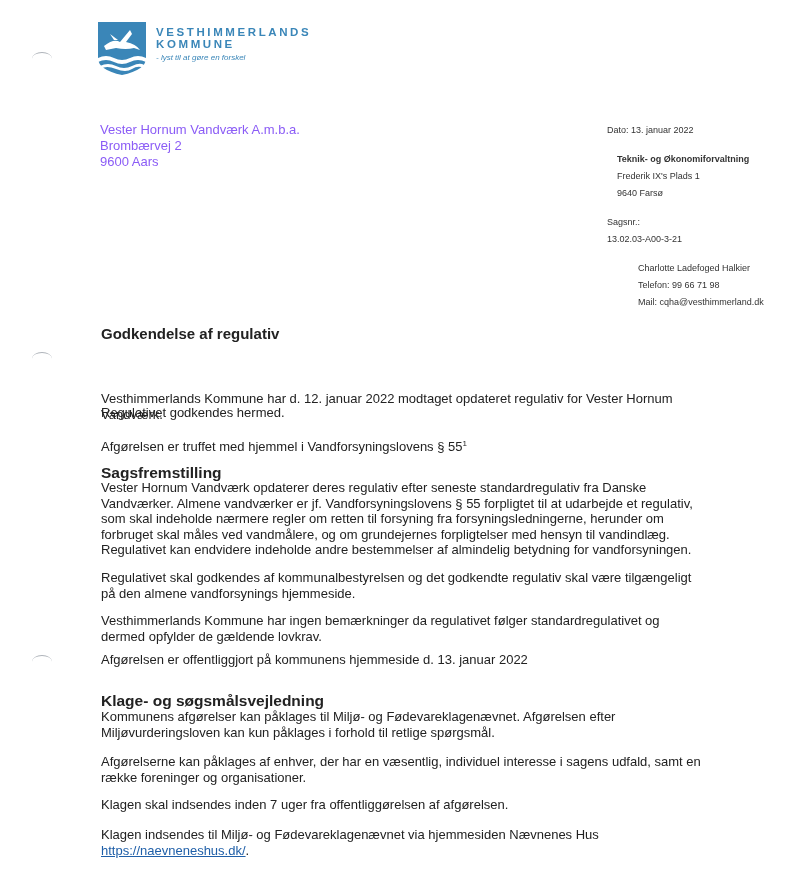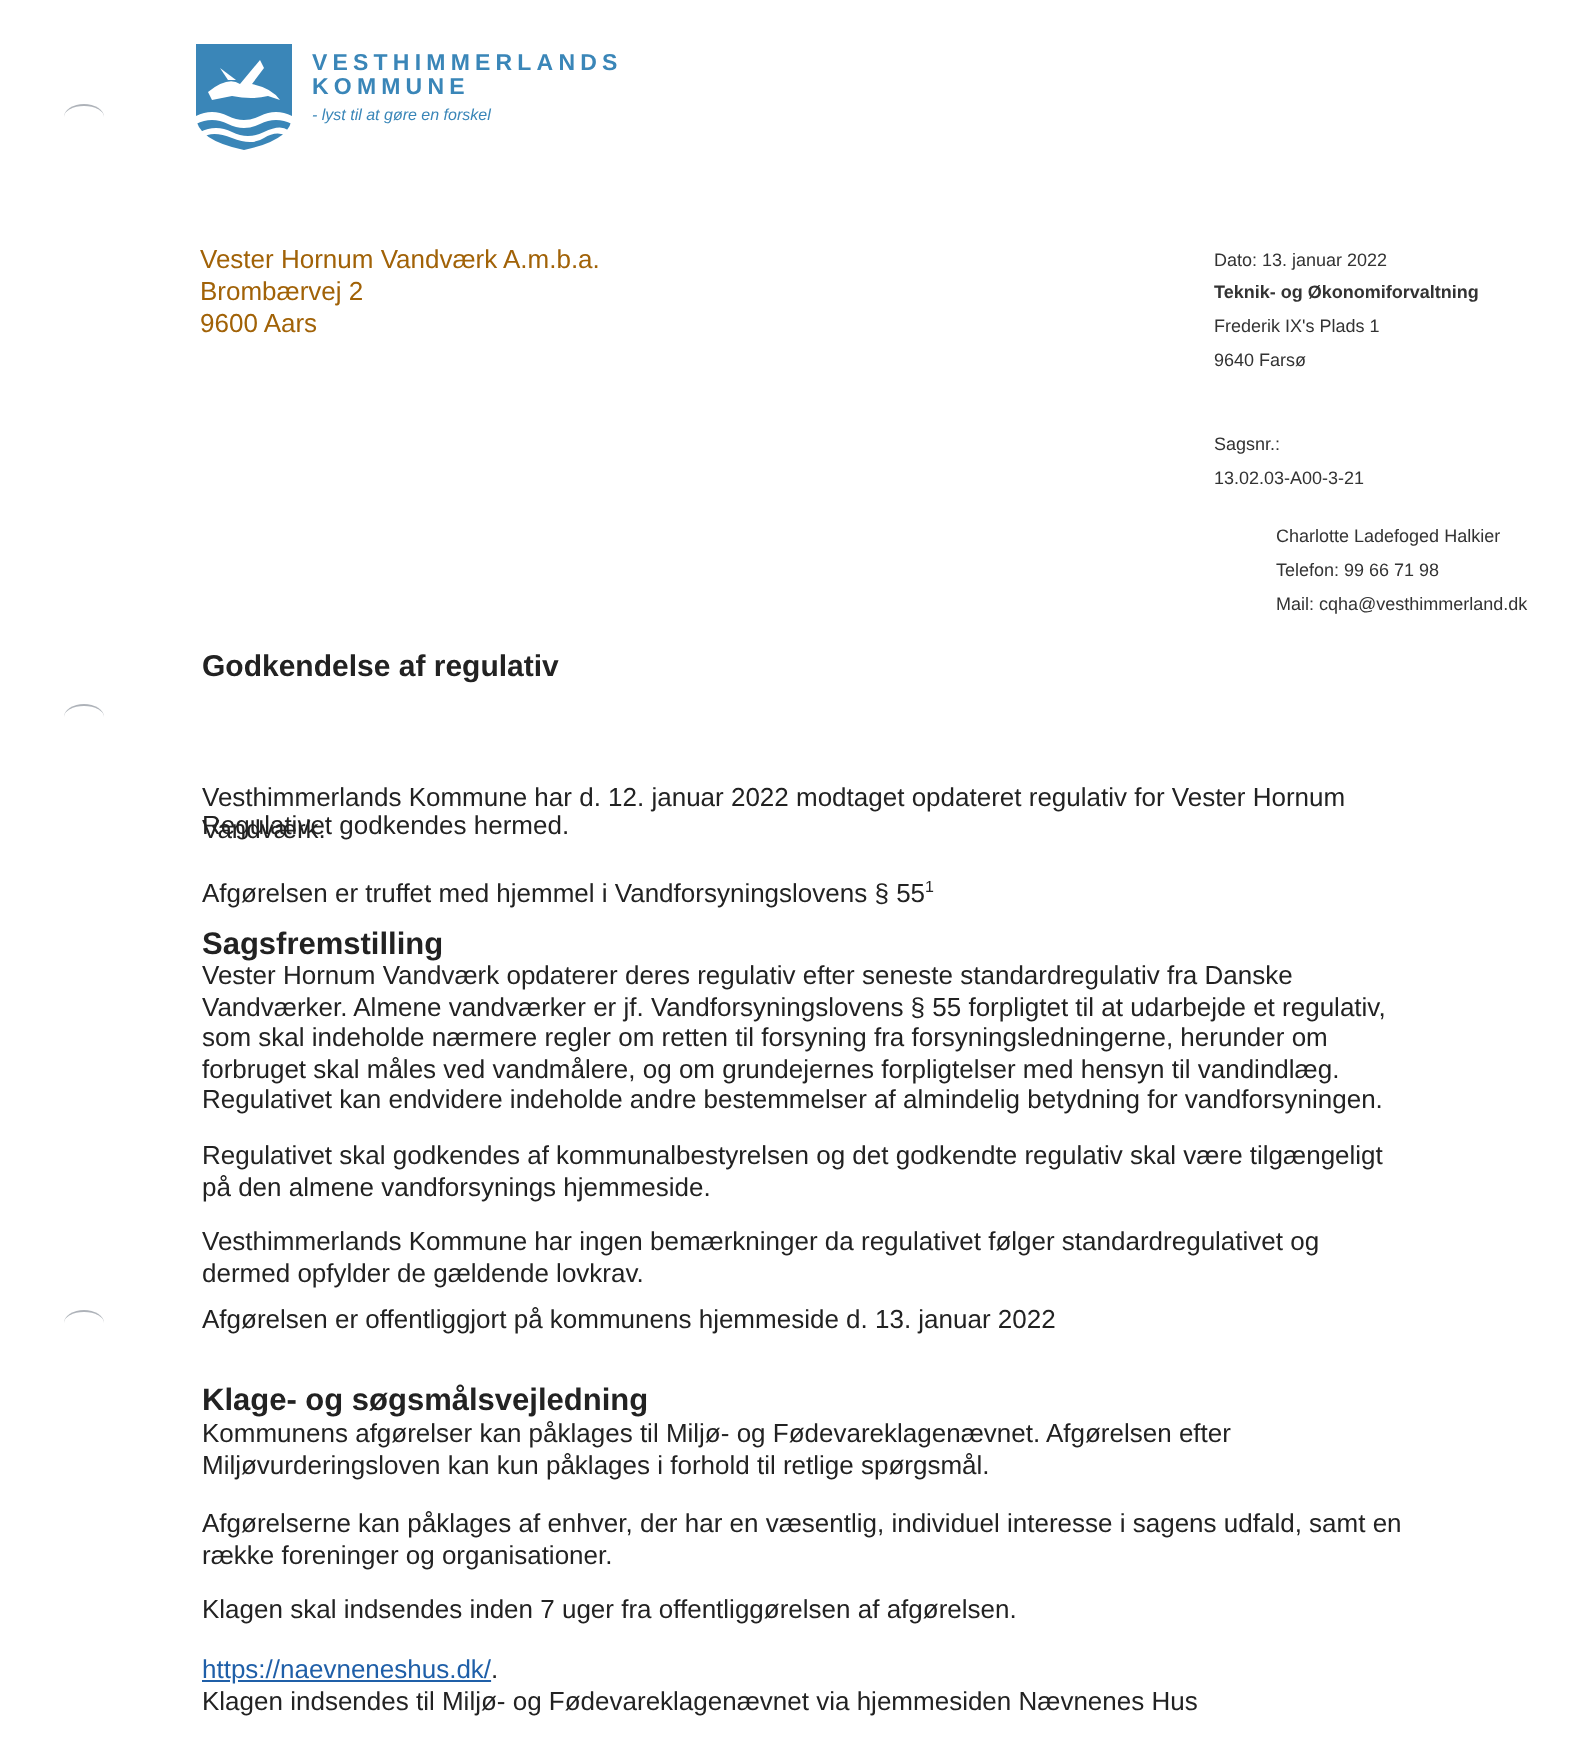--- a/index.html
+++ b/index.html
@@ -13,21 +13,21 @@
   .punch { position: absolute; width: 20px; height: 12px; border-top: 1.5px solid #9aa0a8; border-radius: 50% 50% 0 0; left: 32px; opacity: 0.8; }
 
   
   .logo { left: 96px; top: 20px; display: flex; align-items: flex-start; }
   .logo-shield { width: 52px; height: 56px; }
   .logo-text { margin-left: 8px; margin-top: 6px; }
   .logo-name { font-size: 11.5px; font-weight: bold; letter-spacing: 2.6px; color: #3a86b8; line-height: 12px; }
   .logo-tag { font-size: 8px; font-style: italic; color: #3a86b8; margin-top: 3px; }
 
   
-  .recipient { left: 100px; top: 122px; font-size: 13px; line-height: 16px; color: #a16207; }
+  .recipient { left: 100px; top: 122px; font-size: 13px; line-height: 16px; color: #8b5cf6; }
 
   
   .info { left: 607px; font-size: 9px; line-height: 17px; color: #333; }
   .info b { font-weight: bold; }
 
   
   .body-text { font-size: 13px; line-height: 15.5px; color: #222; }
   .h1 { font-size: 15px; font-weight: bold; color: #222; }
   .h2 { font-size: 15.5px; font-weight: bold; color: #222; line-height: 17px; }
   .para { left: 101px; width: 600px; }
@@ -56,21 +56,21 @@
   </div>
 </div>
 
 <div class="abs recipient">
   <div>Vester Hornum Vandværk A.m.b.a.</div>
   <div>Brombærvej 2</div>
   <div>9600 Aars</div>
 </div>
 
 <div class="abs info" style="top:122px;">Dato: 13. januar 2022</div>
-<div class="abs info" style="top:138px;">
+<div class="abs info" style="top:151px;margin-left:10px;">
   <div><b>Teknik- og Økonomiforvaltning</b></div>
   <div>Frederik IX's Plads 1</div>
   <div>9640 Farsø</div>
 </div>
 <div class="abs info" style="top:214px;">
   <div>Sagsnr.:</div>
   <div>13.02.03-A00-3-21</div>
 </div>
 <div class="abs info" style="top:260px;margin-left:31px;">
   <div>Charlotte Ladefoged Halkier</div>
@@ -90,15 +90,15 @@
 <div class="abs para body-text" style="top:480px; width:606px;">Vester Hornum Vandværk opdaterer deres regulativ efter seneste standardregulativ fra Danske Vandværker. Almene vandværker er jf. Vandforsyningslovens § 55 forpligtet til at udarbejde et regulativ, som skal indeholde nærmere regler om retten til forsyning fra forsyningsledningerne, herunder om forbruget skal måles ved vandmålere, og om grundejernes forpligtelser med hensyn til vandindlæg. Regulativet kan endvidere indeholde andre bestemmelser af almindelig betydning for vandforsyningen.</div>
 <div class="abs para body-text" style="top:570px; width:600px;">Regulativet skal godkendes af kommunalbestyrelsen og det godkendte regulativ skal være tilgængeligt på den almene vandforsynings hjemmeside.</div>
 <div class="abs para body-text" style="top:613px; width:560px;">Vesthimmerlands Kommune har ingen bemærkninger da regulativet følger standardregulativet og dermed opfylder de gældende lovkrav.</div>
 <div class="abs para body-text" style="top:652px;">Afgørelsen er offentliggjort på kommunens hjemmeside d. 13. januar 2022</div>
 
 <div class="abs para h2" style="top:692px;">Klage- og søgsmålsvejledning</div>
 <div class="abs para body-text" style="top:709px; width:520px;">Kommunens afgørelser kan påklages til Miljø- og Fødevareklagenævnet. Afgørelsen efter Miljøvurderingsloven kan kun påklages i forhold til retlige spørgsmål.</div>
 <div class="abs para body-text" style="top:754px; width:605px;">Afgørelserne kan påklages af enhver, der har en væsentlig, individuel interesse i sagens udfald, samt en række foreninger og organisationer.</div>
 <div class="abs para body-text" style="top:797px;">Klagen skal indsendes inden 7 uger fra offentliggørelsen af afgørelsen.</div>
 <div class="abs para body-text" style="top:827px;">
+  <div>Klagen indsendes til Miljø- og Fødevareklagenævnet via hjemmesiden Nævnenes Hus</div>
   <div><a class="link" href="#">https://naevneneshus.dk/</a><span>.</span></div>
-  <div>Klagen indsendes til Miljø- og Fødevareklagenævnet via hjemmesiden Nævnenes Hus</div>
 </div>
 
 </body></html>

